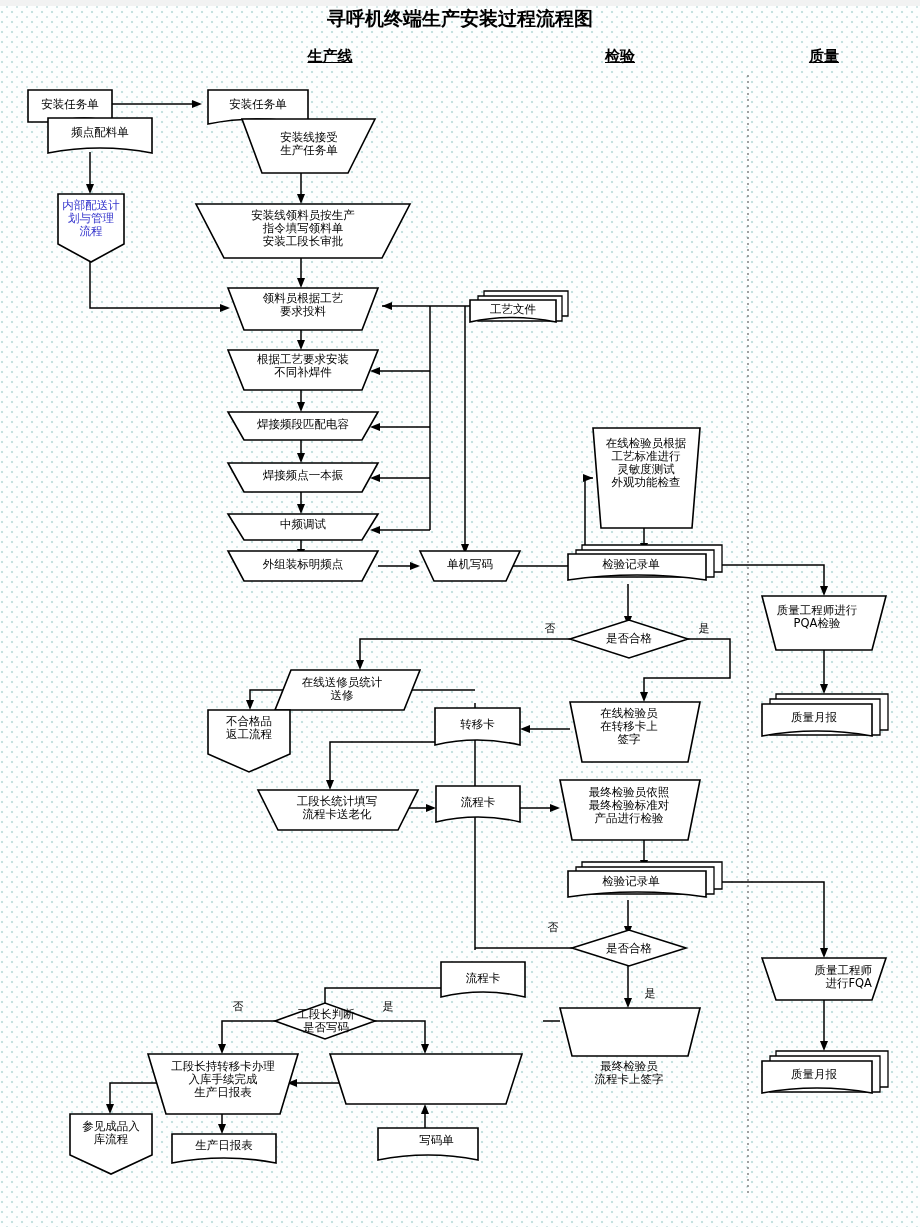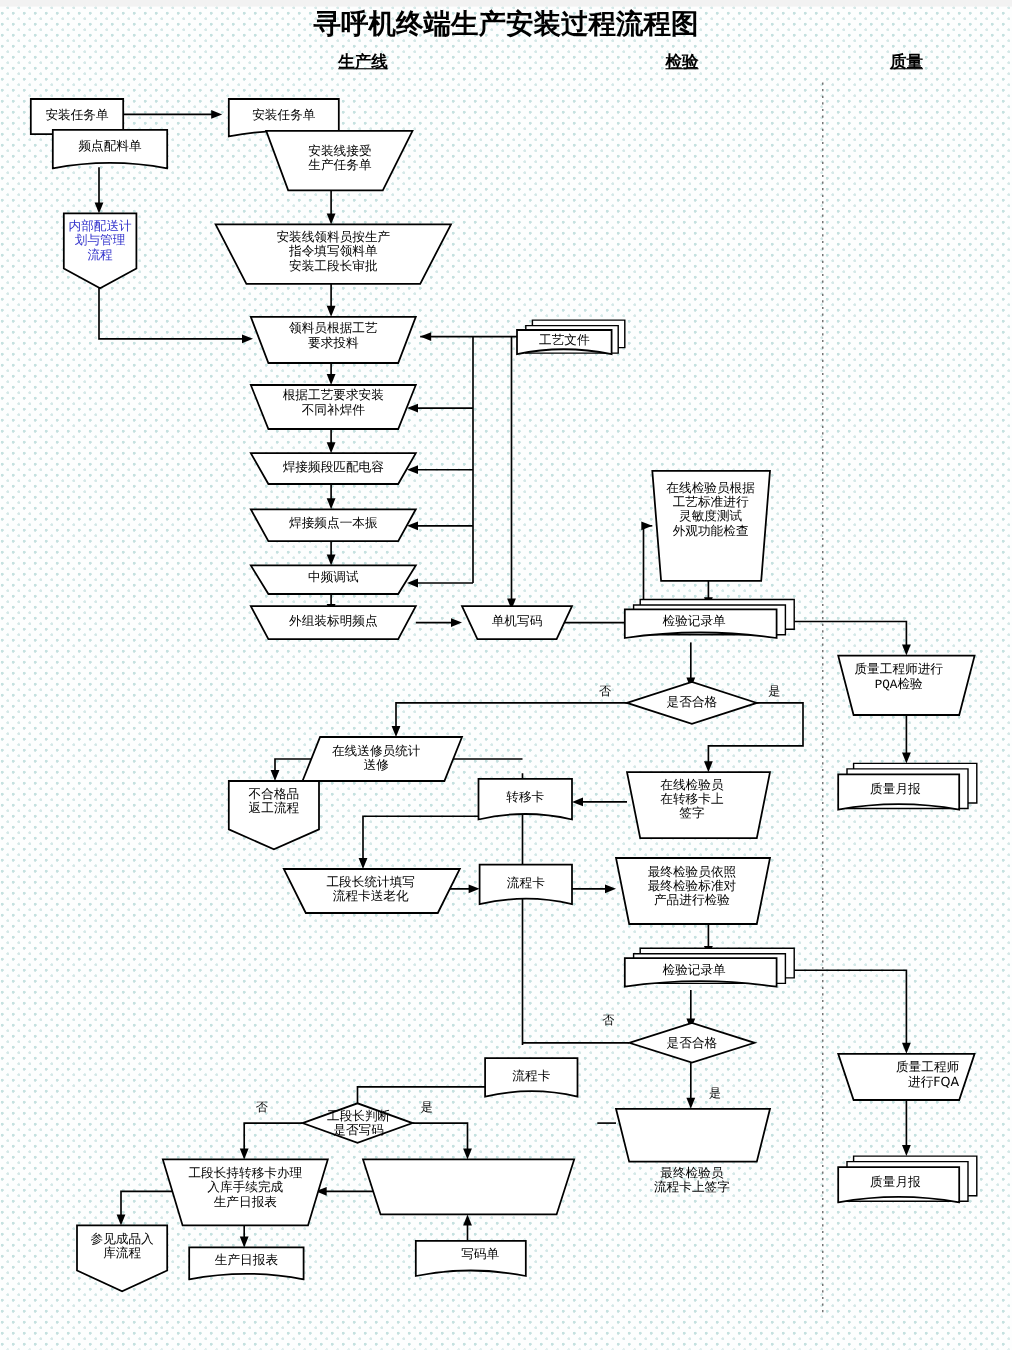--- a/index.html
+++ b/index.html
@@ -27,21 +27,21 @@
   .ln{stroke:#000000;stroke-width:1.5;fill:none;}
   .txt{
     position:absolute;
     font-family:"DejaVu Sans","Liberation Sans",sans-serif;
     color:#000;
     text-align:center;
     line-height:1.12;
     white-space:pre;
     pointer-events:none;
   }
-  .title{font-size:25px;font-weight:bold;}
+  .title{font-size:19px;font-weight:bold;}
   .hdr{font-size:15px;font-weight:bold;text-decoration:underline;}
   .n{font-size:11.5px;}
   .nb{font-size:11.5px;color:#3333cc;}
   .yn{font-size:11px;}
 </style>
 </head>
 <body>
 
 <div id="page">
   <div id="topband"></div>
@@ -301,21 +301,21 @@
   <div class="txt n" style="left:231px;top:469px;width:144px;">焊接频点一本振</div>
   <div class="txt n" style="left:231px;top:518px;width:144px;">中频调试</div>
   <div class="txt n" style="left:231px;top:558px;width:144px;">外组装标明频点</div>
   <div class="txt n" style="left:420px;top:558px;width:100px;">单机写码</div>
   <div class="txt n" style="left:592px;top:437px;width:108px;">在线检验员根据
 工艺标准进行
 灵敏度测试
 外观功能检查</div>
   <div class="txt n" style="left:568px;top:558px;width:126px;">检验记录单</div>
   <div class="txt n" style="left:584px;top:632px;width:90px;">是否合格</div>
-  <div class="txt n" style="left:762px;top:604px;width:110px;font-family:Liberation Mono, monospace;">质量工程师进行
+  <div class="txt n" style="left:762px;top:604px;width:110px;">质量工程师进行
 PQA检验</div>
   <div class="txt n" style="left:762px;top:711px;width:104px;">质量月报</div>
   <div class="txt n" style="left:278px;top:676px;width:128px;">在线送修员统计
 送修</div>
   <div class="txt n" style="left:208px;top:715px;width:82px;">不合格品
 返工流程</div>
   <div class="txt n" style="left:435px;top:718px;width:85px;">转移卡</div>
   <div class="txt n" style="left:570px;top:707px;width:118px;">在线检验员
 在转移卡上
 签字</div>

